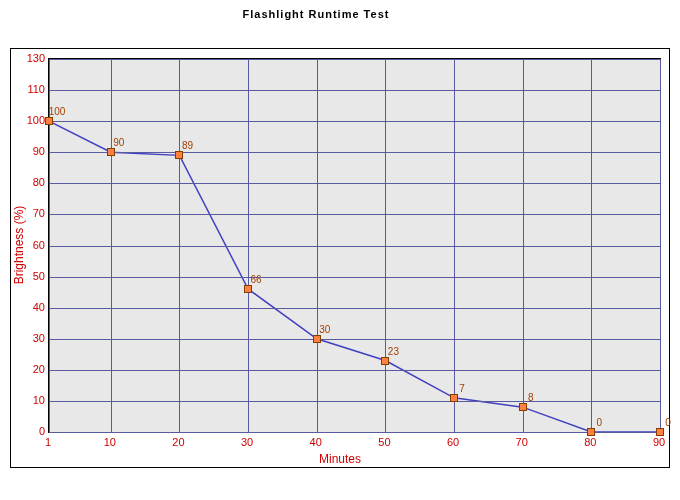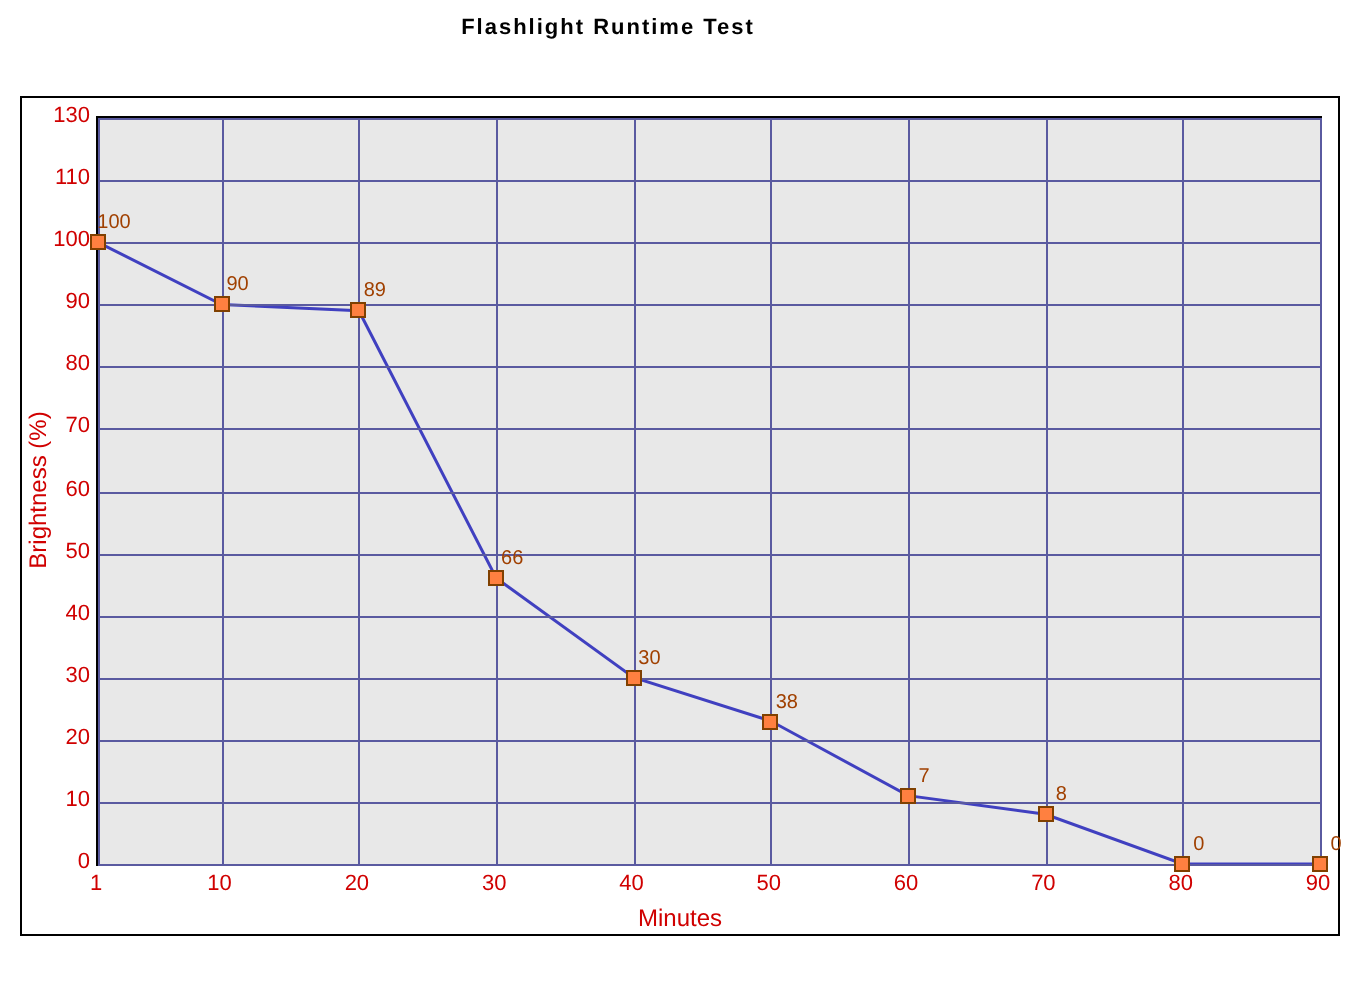--- a/index.html
+++ b/index.html
@@ -7,21 +7,21 @@
     padding: 0;
     background: #fff;
     font-family: Arial, sans-serif;
     width: 680px;
     height: 500px;
     position: relative;
   }
   .title {
     position: absolute;
     top: 8px;
-    left: 0;
+    left: 12px;
     width: 608px;
     text-align: center;
     font-size: 11px;
     font-weight: bold;
     letter-spacing: 1px;
     color: #000;
   }
   .plot-frame {
     position: absolute;
     top: 48px;
@@ -154,21 +154,21 @@
     <div class="datalabel" style="left: 8px; top: 58.1667px;">100</div>
     <div class="marker" style="left: 61.7865px; top: 93.25px;"></div>
     <div class="datalabel" style="left: 69.7865px; top: 89.25px;">90</div>
     <div class="marker" style="left: 130.438px; top: 96.3583px;"></div>
     <div class="datalabel" style="left: 138.438px; top: 92.3583px;">89</div>
     <div class="marker" style="left: 199.09px; top: 230.017px;"></div>
     <div class="datalabel" style="left: 207.09px; top: 226.017px;">66</div>
     <div class="marker" style="left: 267.742px; top: 279.75px;"></div>
     <div class="datalabel" style="left: 275.742px; top: 275.75px;">30</div>
     <div class="marker" style="left: 336.393px; top: 301.508px;"></div>
-    <div class="datalabel" style="left: 344.393px; top: 297.508px;">38</div>
+    <div class="datalabel" style="left: 344.393px; top: 297.508px;">23</div>
     <div class="marker" style="left: 405.045px; top: 338.808px;"></div>
     <div class="datalabel" style="left: 413.045px; top: 334.808px;">7</div>
     <div class="marker" style="left: 473.697px; top: 348.133px;"></div>
     <div class="datalabel" style="left: 481.697px; top: 344.133px;">8</div>
     <div class="marker" style="left: 542.348px; top: 373px;"></div>
     <div class="datalabel" style="left: 550.348px; top: 369px;">0</div>
     <div class="marker" style="left: 611px; top: 373px;"></div>
     <div class="datalabel" style="left: 619px; top: 369px;">0</div>
   </div>
 

